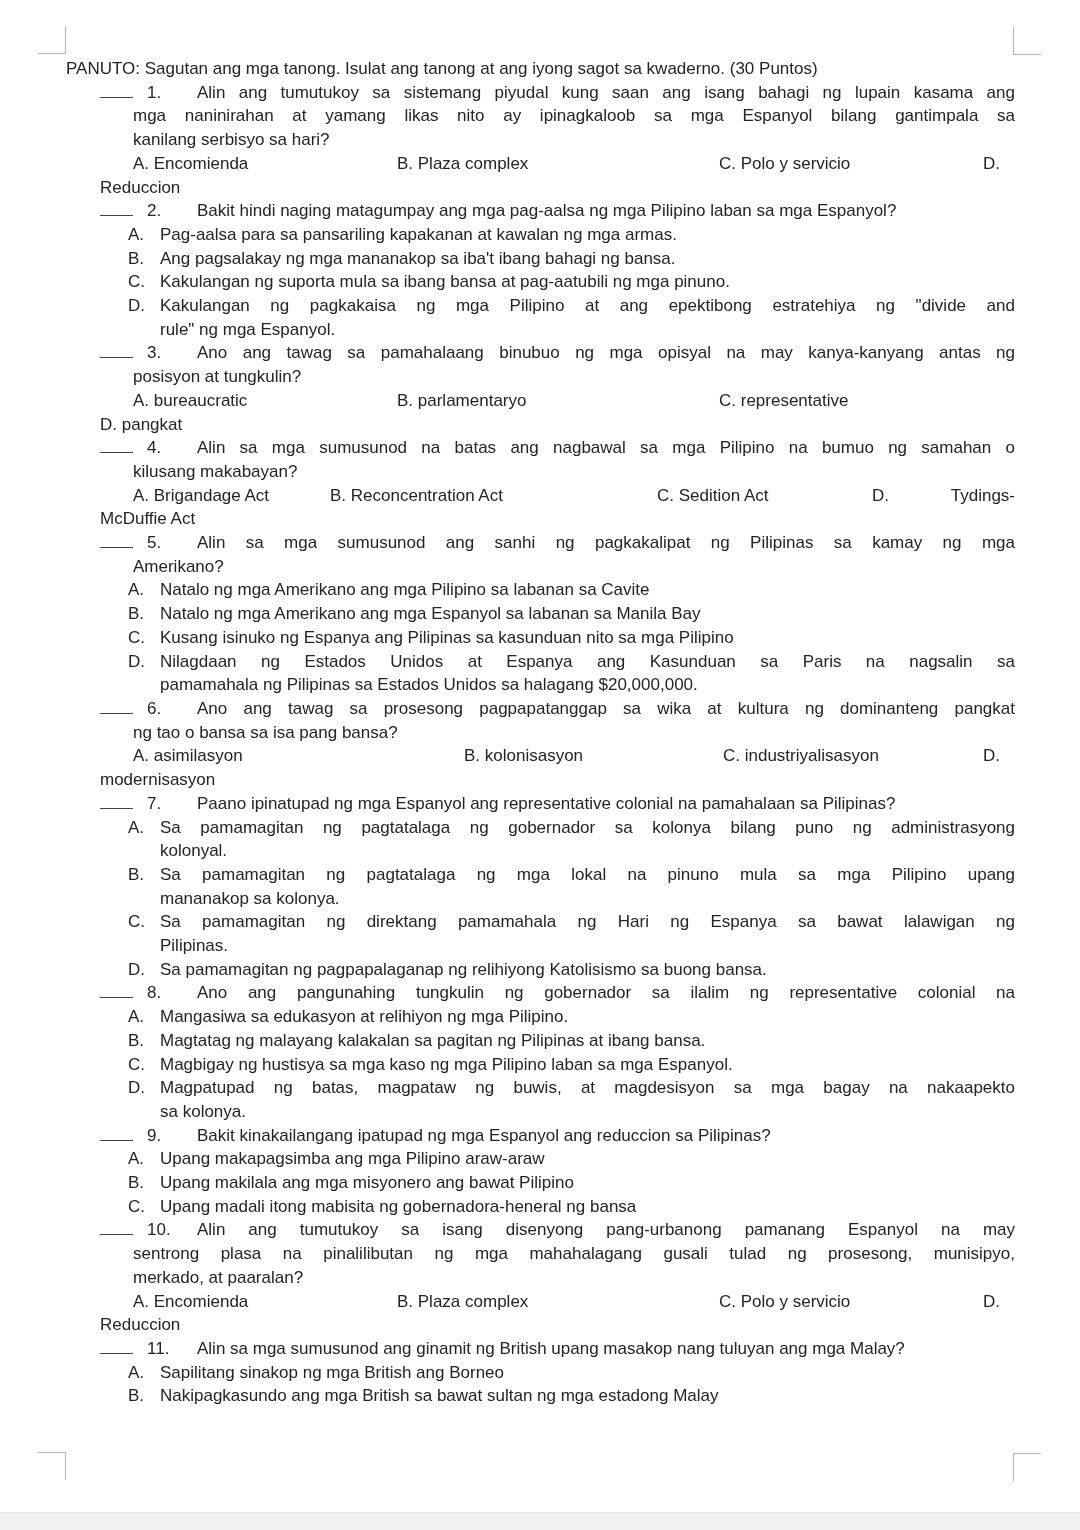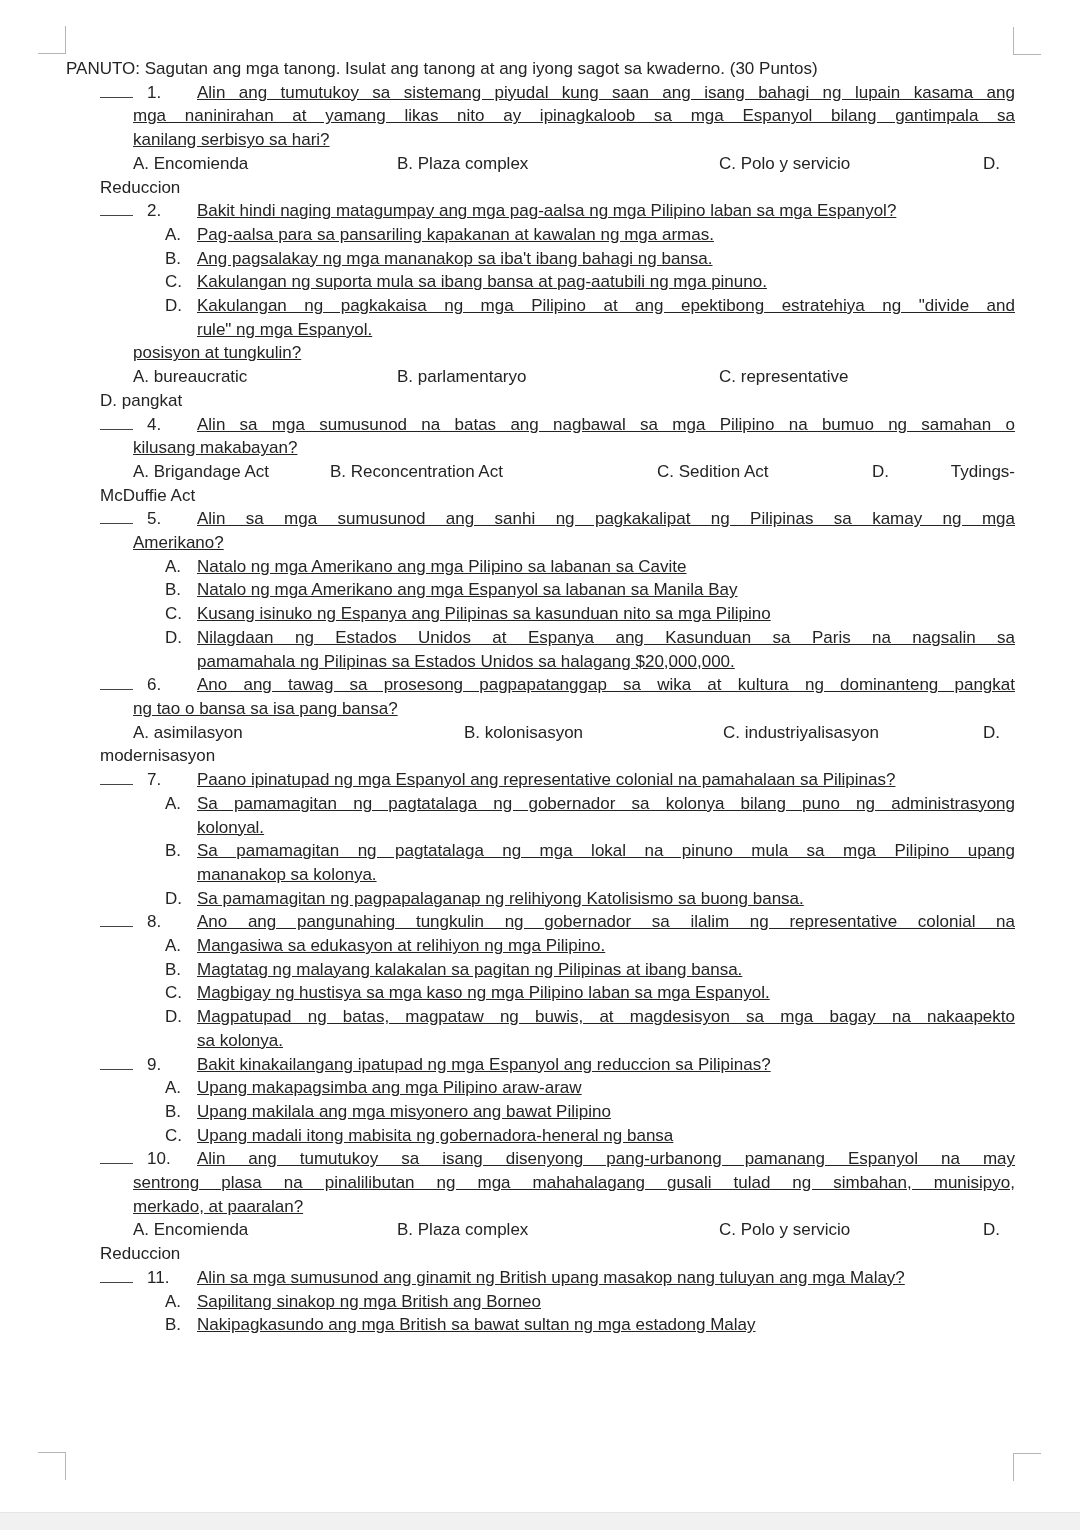--- a/index.html
+++ b/index.html
@@ -14,27 +14,27 @@
   .corner { position:absolute; width:27px; height:27px; border:0 solid #b5b5b5; }
   .corner.tl { left:38px;  top:26px;   border-right-width:1px;  border-bottom-width:1px; }
   .corner.tr { left:1013px; top:27px;  border-left-width:1px;   border-bottom-width:1px; }
   .corner.bl { left:38px;  top:1452px; border-right-width:1px;  border-top-width:1px; }
   .corner.br { left:1013px; top:1453px; border-left-width:1px;  border-top-width:1px; }
   .bottom-bar { position:absolute; left:0; top:1512px; width:1080px; height:18px;
     background:#f1f1f2; border-top:1px solid #e6e6e6; }
 
   .content { position:absolute; left:66px; top:57px; width:949px; }
   p { margin:0; }
-  .line { display:block; text-align:justify;text-decoration:underline; }
+  .line { display:block; text-align:justify; }
   .jl { text-align-last:justify; }
   .q { margin-left:34px; }
   .stem .cont { margin-left:33px; }
   .blank { display:inline-block; width:33px; height:15px; border-bottom:1.7px solid #454545; }
   .qnum { display:inline-block; width:64px; padding-left:14px; box-sizing:border-box; }
-  .opt { margin-left:65px; }
+  .opt { margin-left:28px; }
   .letter { display:inline-block; width:32px; }
   .opt .cont { margin-left:32px; }
   .optrow { text-align:justify; text-indent:33px; }
   .cell { display:inline-block; text-indent:0; white-space:nowrap; vertical-align:baseline; }
 </style>
 </head>
 <body>
 
 <div class="page">
   <div class="corner tl"></div>
@@ -69,20 +69,21 @@
         <span class="line l1"><span class="letter">C.</span><span>Kakulangan ng suporta mula sa ibang bansa at pag-aatubili ng mga pinuno.</span></span>
       </p>
       <p class="opt">
         <span class="line jl l1"><span class="letter">D.</span><span>Kakulangan ng pagkakaisa ng mga Pilipino at ang epektibong estratehiya ng "divide and</span></span>
         <span class="line cont">rule" ng mga Espanyol.</span>
       </p>
     </div>
 
     <div class="q">
       <p class="stem">
+        <span class="line jl l1"><span class="blank"></span><span class="qnum">3.</span><span>Ano ang tawag sa pamahalaang binubuo ng mga opisyal na may kanya-kanyang antas ng</span></span>
         <span class="line cont">posisyon at tungkulin?</span>
       </p>
       <p class="optrow"><span class="cell" style="width:264px">A. bureaucratic</span><span class="cell" style="width:322px">B. parlamentaryo</span><span class="cell" style="width:290px">C. representative</span><span class="tail">D. pangkat</span></p>
     </div>
 
     <div class="q">
       <p class="stem">
         <span class="line jl l1"><span class="blank"></span><span class="qnum">4.</span><span>Alin sa mga sumusunod na batas ang nagbawal sa mga Pilipino na bumuo ng samahan o</span></span>
         <span class="line cont">kilusang makabayan?</span>
       </p>
@@ -123,20 +124,24 @@
       </p>
       <p class="opt">
         <span class="line jl l1"><span class="letter">A.</span><span>Sa pamamagitan ng pagtatalaga ng gobernador sa kolonya bilang puno ng administrasyong</span></span>
         <span class="line cont">kolonyal.</span>
       </p>
       <p class="opt">
         <span class="line jl l1"><span class="letter">B.</span><span>Sa pamamagitan ng pagtatalaga ng mga lokal na pinuno mula sa mga Pilipino upang</span></span>
         <span class="line cont">mananakop sa kolonya.</span>
       </p>
       <p class="opt">
+        <span class="line jl l1"><span class="letter">C.</span><span>Sa pamamagitan ng direktang pamamahala ng Hari ng Espanya sa bawat lalawigan ng</span></span>
+        <span class="line cont">Pilipinas.</span>
+      </p>
+      <p class="opt">
         <span class="line l1"><span class="letter">D.</span><span>Sa pamamagitan ng pagpapalaganap ng relihiyong Katolisismo sa buong bansa.</span></span>
       </p>
     </div>
 
     <div class="q">
       <p class="stem">
         <span class="line jl l1"><span class="blank"></span><span class="qnum">8.</span><span>Ano ang pangunahing tungkulin ng gobernador sa ilalim ng representative colonial na</span></span>
       </p>
       <p class="opt">
         <span class="line l1"><span class="letter">A.</span><span>Mangasiwa sa edukasyon at relihiyon ng mga Pilipino.</span></span>
@@ -164,21 +169,21 @@
         <span class="line l1"><span class="letter">B.</span><span>Upang makilala ang mga misyonero ang bawat Pilipino</span></span>
       </p>
       <p class="opt">
         <span class="line l1"><span class="letter">C.</span><span>Upang madali itong mabisita ng gobernadora-heneral ng bansa</span></span>
       </p>
     </div>
 
     <div class="q">
       <p class="stem">
         <span class="line jl l1"><span class="blank"></span><span class="qnum">10.</span><span>Alin ang tumutukoy sa isang disenyong pang-urbanong pamanang Espanyol na may</span></span>
-        <span class="line jl cont">sentrong plasa na pinalilibutan ng mga mahahalagang gusali tulad ng simbahan, munisipyo,</span>
+        <span class="line jl cont">sentrong plasa na pinalilibutan ng mga mahahalagang gusali tulad ng prosesong, munisipyo,</span>
         <span class="line cont">merkado, at paaralan?</span>
       </p>
       <p class="optrow"><span class="cell" style="width:264px">A. Encomienda</span><span class="cell" style="width:322px">B. Plaza complex</span><span class="cell" style="width:264px">C. Polo y servicio</span><span class="tail">D. Reduccion</span></p>
     </div>
 
     <div class="q">
       <p class="stem">
         <span class="line l1"><span class="blank"></span><span class="qnum">11.</span><span>Alin sa mga sumusunod ang ginamit ng British upang masakop nang tuluyan ang mga Malay?</span></span>
       </p>
       <p class="opt">

